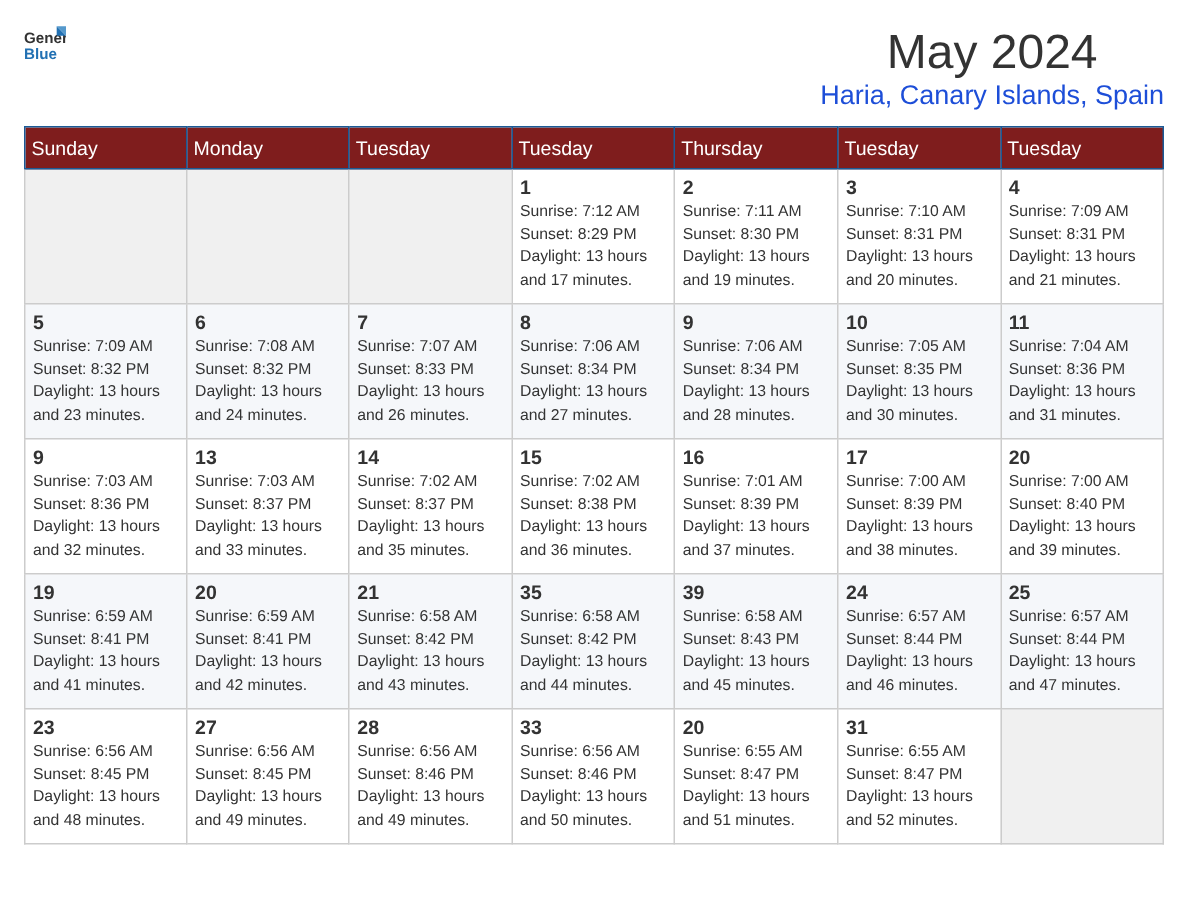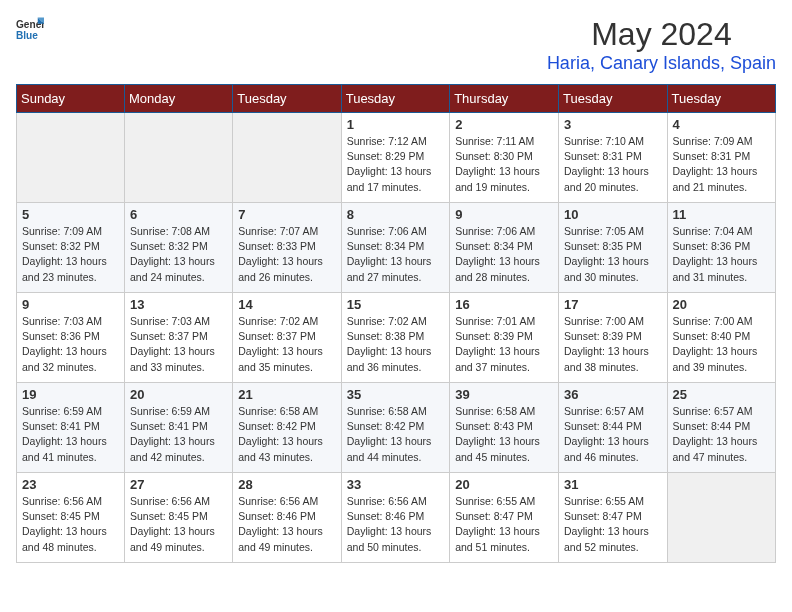--- a/index.html
+++ b/index.html
@@ -208,21 +208,21 @@
         </td>
         <td>
           <div class="day-num">35</div>
           <div class="day-info">Sunrise: 6:58 AM<br>Sunset: 8:42 PM<br>Daylight: 13 hours<br>and 44 minutes.</div>
         </td>
         <td>
           <div class="day-num">39</div>
           <div class="day-info">Sunrise: 6:58 AM<br>Sunset: 8:43 PM<br>Daylight: 13 hours<br>and 45 minutes.</div>
         </td>
         <td>
-          <div class="day-num">36</div>
+          <div class="day-num">24</div>
           <div class="day-info">Sunrise: 6:57 AM<br>Sunset: 8:44 PM<br>Daylight: 13 hours<br>and 46 minutes.</div>
         </td>
         <td>
           <div class="day-num">25</div>
           <div class="day-info">Sunrise: 6:57 AM<br>Sunset: 8:44 PM<br>Daylight: 13 hours<br>and 47 minutes.</div>
         </td>
       </tr>
       <tr>
         <td>
           <div class="day-num">23</div>

